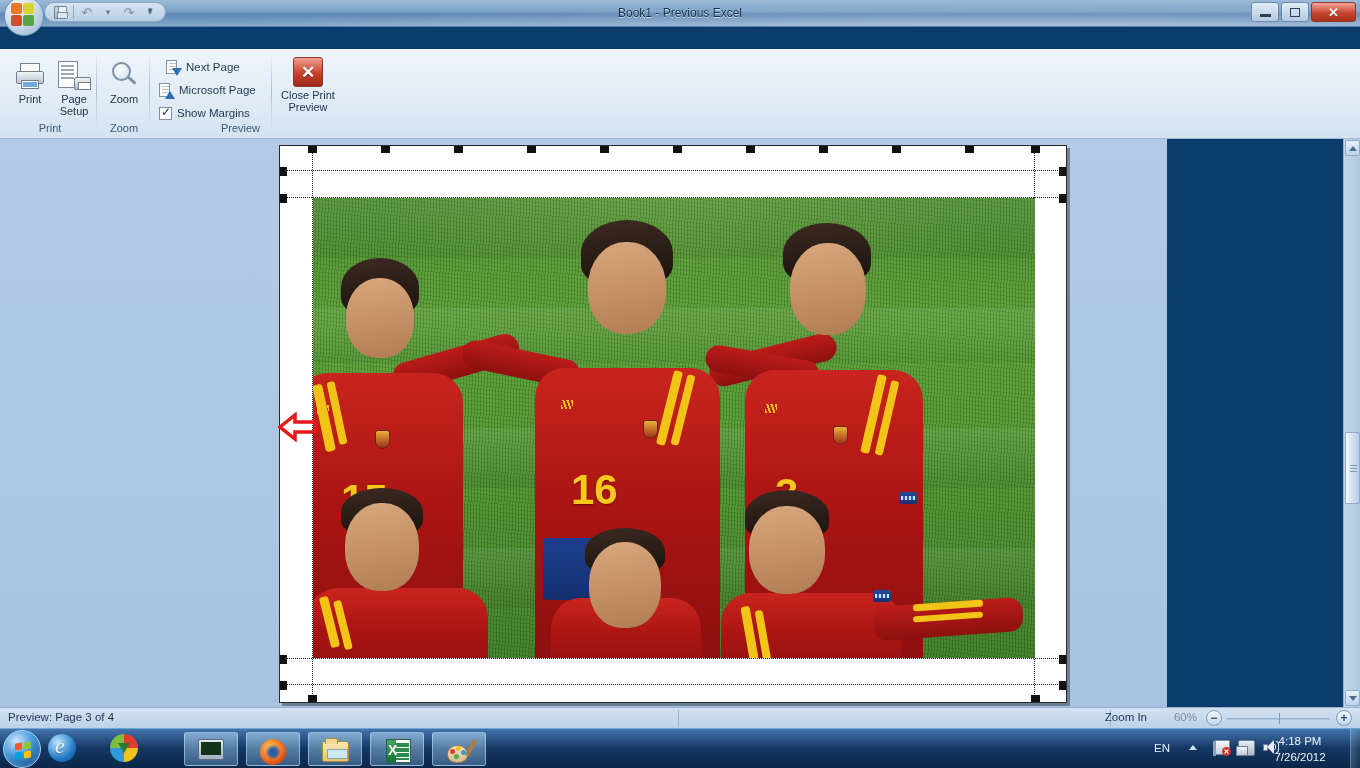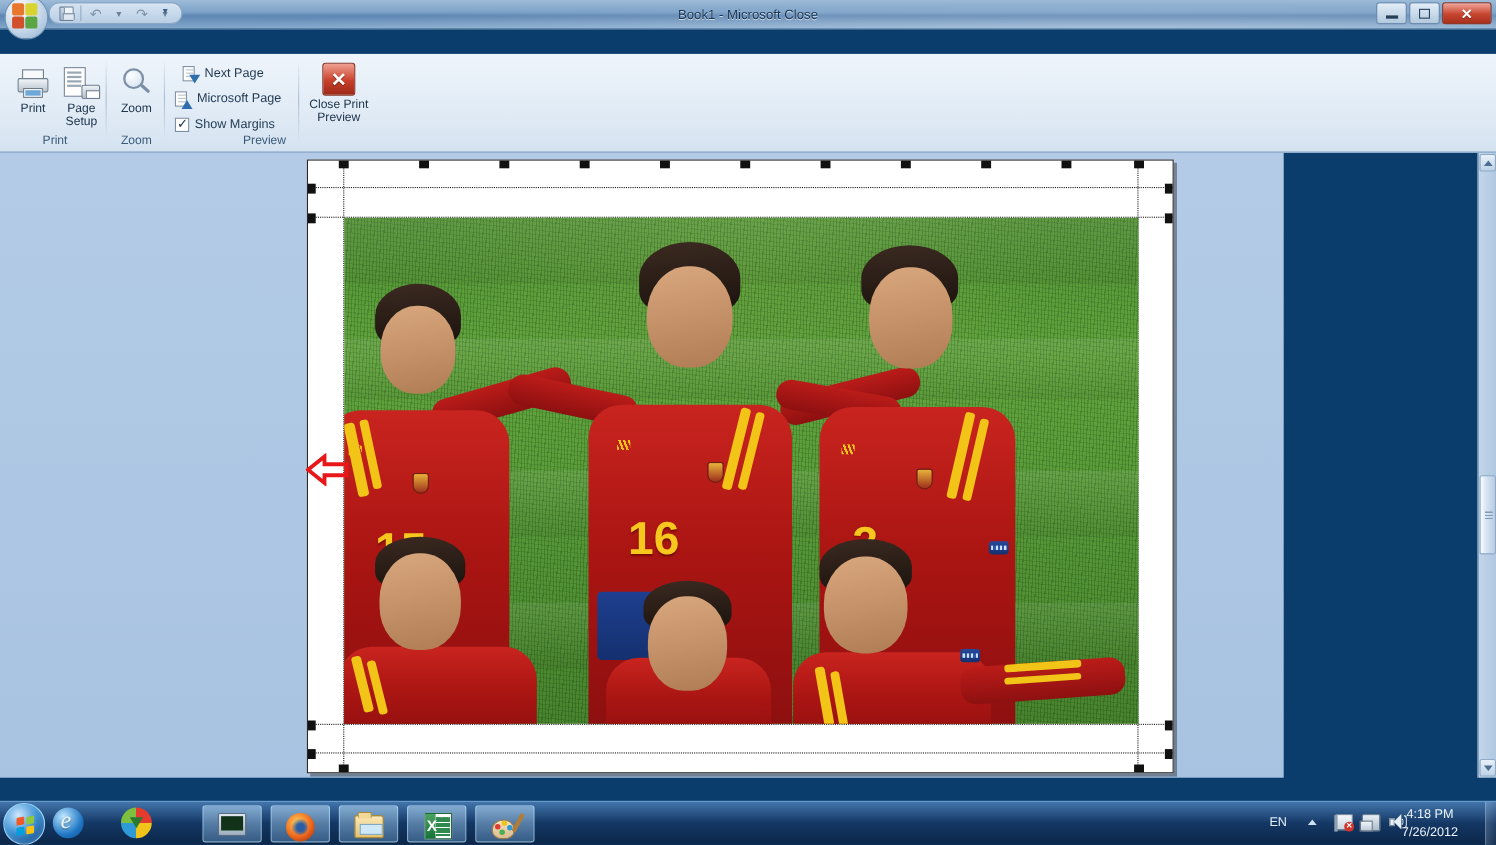--- a/index.html
+++ b/index.html
@@ -317,21 +317,21 @@
     background:linear-gradient(90deg, rgba(255,255,255,.18), rgba(255,255,255,.05));
     border-left:1px solid rgba(190,225,255,.4); }
 </style>
 </head>
 <body>
 
 <div id="app">
 
   <div class="titlebar">
     <div class="tb-sheen"></div>
-    <div class="title-text">Book1 - Microsoft Close</div>
+    <div class="title-text">Book1 - Previous Excel</div>
 
     <div class="qat">
       <div class="qat-btn">
           <div class="save-ico"></div>
         </div>
       <div class="qat-sep"></div>
       <div class="qat-btn">
           <span class="arr">↶</span>
         </div>
       <div class="qat-btn">
@@ -561,20 +561,31 @@
         <span class="tri-up"></span>
       </div>
     <div class="sb-thumb" style="top:293px;">
         <span class="sb-grip"></span>
       </div>
     <div class="sb-arrow" style="bottom:1px;">
         <span class="tri-dn"></span>
       </div>
   </div>
 
+  <div class="statusbar">
+    <div class="sb-text">Preview: Page 3 of 4</div>
+    <div class="sb-div" style="left:678px"></div>
+    <div class="sb-div" style="left:1110px"></div>
+    <div class="zoomlbl">Zoom In</div>
+    <div class="zoompct">60%</div>
+    <div class="zbtn" style="right:138px">−</div>
+    <div class="ztrack"></div>
+    <div class="zmid"></div>
+    <div class="zbtn" style="right:8px">+</div>
+  </div>
 
   <div class="taskbar">
     <div class="startorb">
       <span class="flagq fq1"></span>
         <span class="flagq fq2"></span>
       <span class="flagq fq3"></span>
         <span class="flagq fq4"></span>
     </div>
 
     <div class="qlaunch" style="left:48px;">

